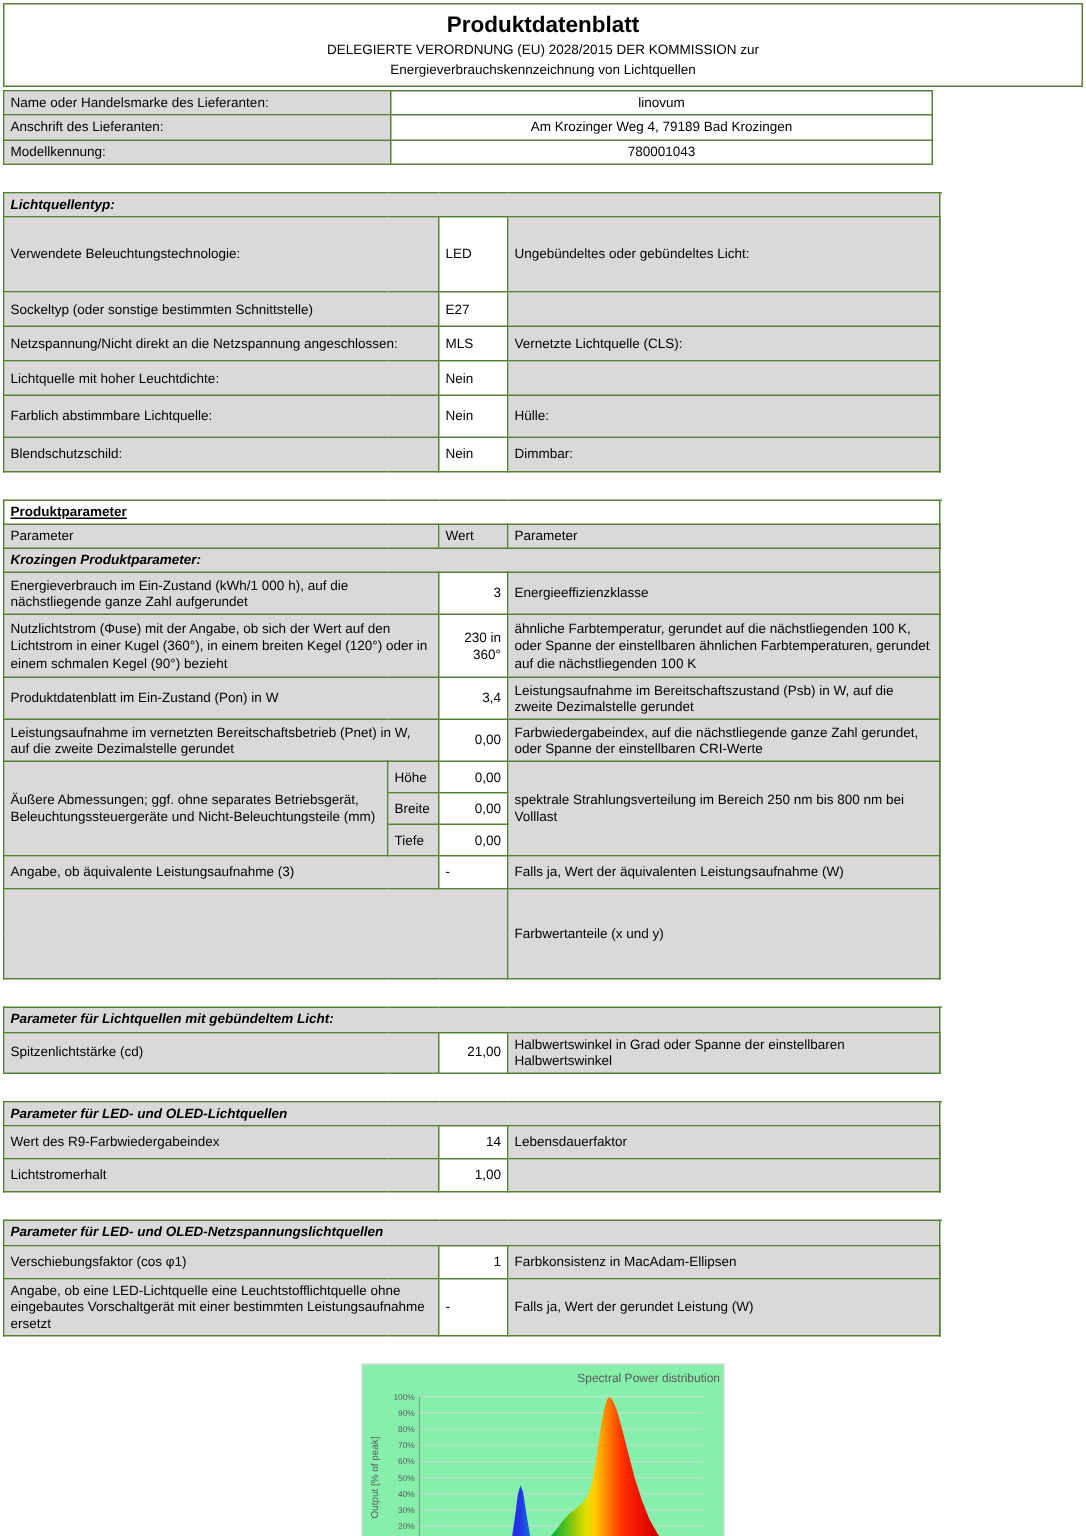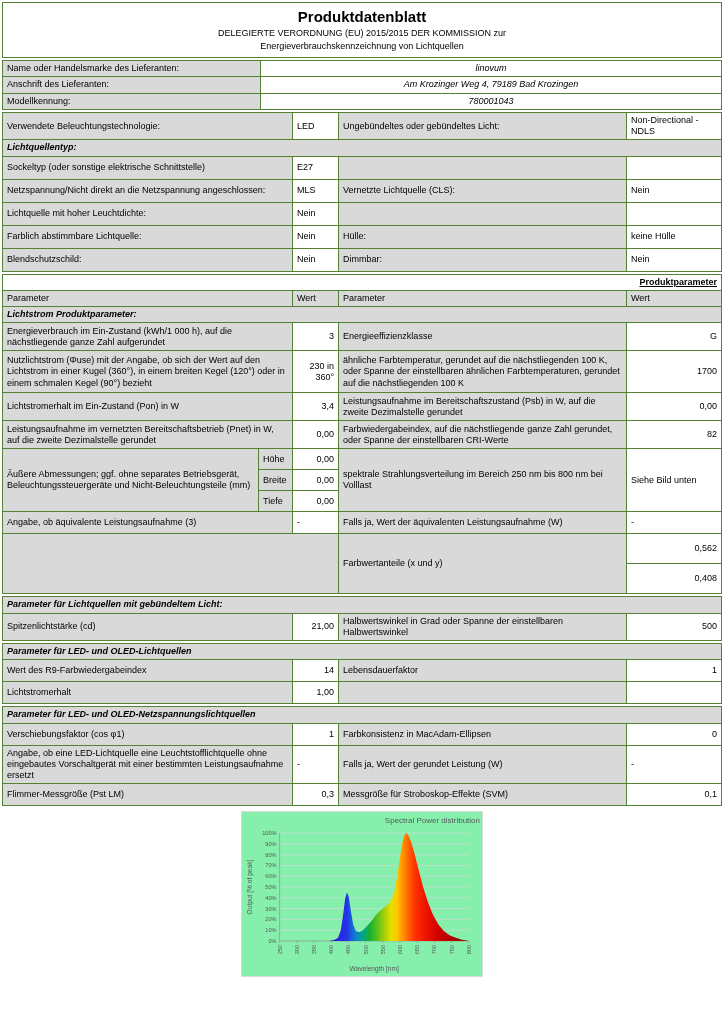--- a/index.html
+++ b/index.html
@@ -10,50 +10,50 @@
   }
   .page { padding: 2px; }
 
   .titlebox {
     border: 1px solid #548235; text-align: center;
     padding: 5px 4px 5px; margin-bottom: 2px; background: #fff;
   }
   .doc-title { font-size: 15px; font-weight: bold; margin-bottom: 2px; }
   .doc-sub { font-size: 9px; line-height: 1.4; }
 
-  table.sect { width: 720px; border-collapse: collapse; table-layout: fixed; margin-bottom: 2px; }
+  table.sect { width: 620px; border-collapse: collapse; table-layout: fixed; margin-bottom: 18px; }
   table.sect td {
     border: 1px solid #548235; padding: 2px 4px; vertical-align: middle;
     overflow: hidden; line-height: 1.25; background: #fff;
   }
   .gray { background: #d9d9d9 !important; }
   .num { text-align: right; }
-  .ctr { text-align: center; font-style: italic; }
+  .ctr { text-align: center; }
   .sechead { font-style: italic; font-weight: bold; }
-  .pp-title { text-align: right; font-weight: bold; }
+  .pp-title { text-align: left; font-weight: bold; }
   .pp-title span { text-decoration: underline; }
 
   .chartwrap {
     width: 242px; margin: 5px auto 10px; border: 1px solid #d9d9d9;
     background: #86efac; padding: 4px 2px 0; text-align: right;
   }
   .chart-title { font-size: 8px; color: #595959; margin-bottom: 2px; }
   #spectrum-svg { display: block; margin: 0 auto; }
   #spectrum-svg text { font-family: "Liberation Sans", "DejaVu Sans", sans-serif; }
   .tick { font-size: 5.5px; fill: #595959; }
   .axlabel { font-size: 6.5px; fill: #595959; }
 </style>
 </head>
 <body>
 
 <div class="page">
 
   <div class="titlebox">
     <div class="doc-title">Produktdatenblatt</div>
-    <div class="doc-sub">DELEGIERTE VERORDNUNG (EU) 2015/2015 DER KOMMISSION zur</div>
+    <div class="doc-sub">DELEGIERTE VERORDNUNG (EU) 2028/2015 DER KOMMISSION zur</div>
     <div class="doc-sub">Energieverbrauchskennzeichnung von Lichtquellen</div>
   </div>
 
   <table class="sect">
     <colgroup>
         <col style="width:258px">
         <col>
       </colgroup>
     <tbody>
         <tr style="height:16px">
@@ -73,31 +73,31 @@
 
   <table class="sect">
     <colgroup>
         <col style="width:256px">
         <col style="width:34px">
         <col style="width:46px">
         <col style="width:288px">
         <col>
       </colgroup>
     <tbody>
-        <tr style="height:23px">
+        <tr style="height:15px">
+      <td colspan="5" class="gray sechead">Lichtquellentyp:</td>
+    </tr>
+    <tr style="height:23px">
       <td colspan="2" class="gray">Verwendete Beleuchtungstechnologie:</td>
       <td>LED</td>
       <td class="gray">Ungebündeltes oder gebündeltes Licht:</td>
       <td>Non-Directional - NDLS</td>
     </tr>
-    <tr style="height:15px">
-      <td colspan="5" class="gray sechead">Lichtquellentyp:</td>
-    </tr>
-    <tr style="height:23px">
-      <td colspan="2" class="gray">Sockeltyp (oder sonstige elektrische Schnittstelle)</td>
+    <tr style="height:23px">
+      <td colspan="2" class="gray">Sockeltyp (oder sonstige bestimmten Schnittstelle)</td>
       <td>E27</td>
       <td class="gray"></td>
       <td></td>
     </tr>
     <tr style="height:23px">
       <td colspan="2" class="gray">Netzspannung/Nicht direkt an die Netzspannung angeschlossen:</td>
       <td>MLS</td>
       <td class="gray">Vernetzte Lichtquelle (CLS):</td>
       <td>Nein</td>
     </tr>
@@ -134,36 +134,36 @@
         <tr style="height:16px">
       <td colspan="5" class="pp-title"><span>Produktparameter</span></td>
     </tr>
     <tr style="height:16px">
       <td colspan="2" class="gray">Parameter</td>
       <td class="gray">Wert</td>
       <td class="gray">Parameter</td>
       <td class="gray">Wert</td>
     </tr>
     <tr style="height:14px">
-      <td colspan="5" class="gray sechead">Lichtstrom Produktparameter:</td>
+      <td colspan="5" class="gray sechead">Krozingen Produktparameter:</td>
     </tr>
     <tr style="height:28px">
       <td colspan="2" class="gray">Energieverbrauch im Ein-Zustand (kWh/1 000 h), auf die nächstliegende ganze Zahl aufgerundet</td>
       <td class="num">3</td>
       <td class="gray">Energieeffizienzklasse</td>
       <td class="num">G</td>
     </tr>
     <tr style="height:42px">
       <td colspan="2" class="gray">Nutzlichtstrom (Φuse) mit der Angabe, ob sich der Wert auf den Lichtstrom in einer Kugel (360°), in einem breiten Kegel (120°) oder in einem schmalen Kegel (90°) bezieht</td>
       <td class="num">230 in 360°</td>
       <td class="gray">ähnliche Farbtemperatur, gerundet auf die nächstliegenden 100 K, oder Spanne der einstellbaren ähnlichen Farbtemperaturen, gerundet auf die  nächstliegenden 100 K</td>
       <td class="num">1700</td>
     </tr>
     <tr style="height:28px">
-      <td colspan="2" class="gray">Lichtstromerhalt im Ein-Zustand (Pon) in W</td>
+      <td colspan="2" class="gray">Produktdatenblatt im Ein-Zustand (Pon) in W</td>
       <td class="num">3,4</td>
       <td class="gray">Leistungsaufnahme im Bereitschaftszustand (Psb) in W, auf die zweite Dezimalstelle gerundet</td>
       <td class="num">0,00</td>
     </tr>
     <tr style="height:28px">
       <td colspan="2" class="gray">Leistungsaufnahme im vernetzten Bereitschaftsbetrieb (Pnet) in W, auf die zweite Dezimalstelle gerundet</td>
       <td class="num">0,00</td>
       <td class="gray">Farbwiedergabeindex, auf die nächstliegende ganze Zahl gerundet, oder Spanne der einstellbaren CRI-Werte</td>
       <td class="num">82</td>
     </tr>
@@ -263,26 +263,20 @@
       <td colspan="2" class="gray">Verschiebungsfaktor (cos φ1)</td>
       <td class="num">1</td>
       <td class="gray">Farbkonsistenz in MacAdam-Ellipsen</td>
       <td class="num">0</td>
     </tr>
     <tr style="height:30px">
       <td colspan="2" class="gray">Angabe, ob eine LED-Lichtquelle eine Leuchtstofflichtquelle ohne eingebautes Vorschaltgerät mit einer bestimmten Leistungsaufnahme ersetzt</td>
       <td>-</td>
       <td class="gray">Falls ja, Wert der gerundet Leistung (W)</td>
       <td>-</td>
-    </tr>
-    <tr style="height:22px">
-      <td colspan="2" class="gray">Flimmer-Messgröße (Pst LM)</td>
-      <td class="num">0,3</td>
-      <td class="gray">Messgröße für Stroboskop-Effekte (SVM)</td>
-      <td class="num">0,1</td>
     </tr>
   </tbody>
     </table>
 
   <div class="chartwrap">
     <div class="chart-title">Spectral Power distribution</div>
     <svg id="spectrum-svg" viewBox="0 0 230 146" width="234" xmlns="http://www.w3.org/2000/svg">
       <defs>
         <linearGradient id="specGrad" x1="0" y1="0" x2="1" y2="0">
           <stop offset="0" stop-color="#3a00c8"></stop>

